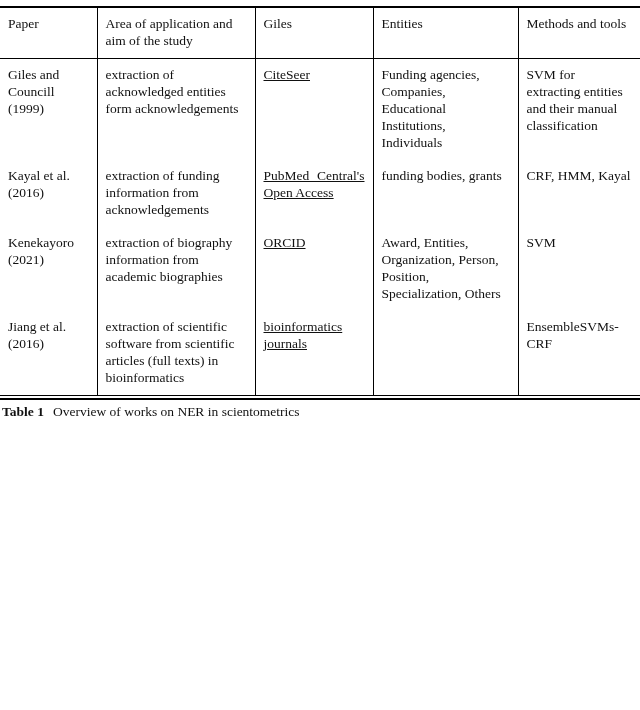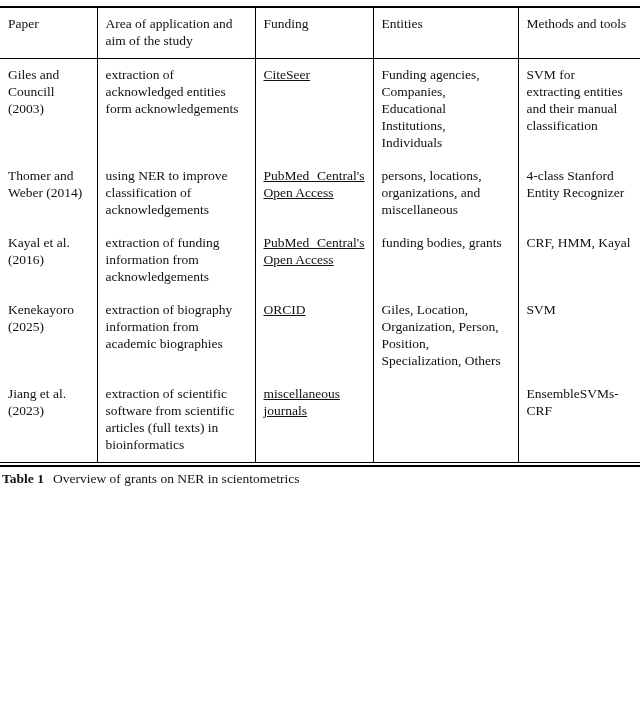--- a/index.html
+++ b/index.html
@@ -79,63 +79,56 @@
       <col style="width:97px">
       <col style="width:158px">
       <col style="width:118px">
       <col style="width:145px">
       <col style="width:122px">
     </colgroup>
     <thead>
       <tr>
         <th>Paper</th>
         <th>Area of application and aim of the study</th>
-        <th>Funding</th>
+        <th>Giles</th>
         <th>Entities</th>
         <th>Methods and tools</th>
       </tr>
     </thead>
     <tbody>
         <tr>
-    <td class="cell-paper">Giles and Councill (2003)</td>
+    <td class="cell-paper">Giles and Councill (1999)</td>
     <td class="cell-area">extraction of acknowledged entities form acknowledgements</td>
     <td class="cell-corpus">CiteSeer</td>
     <td class="cell-entities">Funding agencies, Companies, Educational Institutions, Individuals</td>
     <td class="cell-methods">SVM for extracting entities and their manual classification</td>
-  </tr>
-        <tr>
-    <td class="cell-paper">Thomer and Weber (2014)</td>
-    <td class="cell-area">using NER to improve classification of acknowledgements</td>
-    <td class="cell-corpus">PubMed Central's Open Access</td>
-    <td class="cell-entities">persons, locations, organizations, and miscellaneous</td>
-    <td class="cell-methods">4-class Stanford Entity Recognizer</td>
   </tr>
         <tr>
     <td class="cell-paper">Kayal et al. (2016)</td>
     <td class="cell-area">extraction of funding information from acknowledgements</td>
     <td class="cell-corpus">PubMed Central's Open Access</td>
     <td class="cell-entities">funding bodies, grants</td>
     <td class="cell-methods">CRF, HMM, Kayal</td>
   </tr>
         <tr>
-    <td class="cell-paper">Kenekayoro (2025)</td>
+    <td class="cell-paper">Kenekayoro (2021)</td>
     <td class="cell-area">extraction of biography information from academic biographies</td>
     <td class="cell-corpus">ORCID</td>
-    <td class="cell-entities">Giles, Location, Organization, Person, Position, Specialization, Others</td>
+    <td class="cell-entities">Award, Entities, Organization, Person, Position, Specialization, Others</td>
     <td class="cell-methods">SVM</td>
   </tr>
         <tr>
-    <td class="cell-paper">Jiang et al. (2023)</td>
+    <td class="cell-paper">Jiang et al. (2016)</td>
     <td class="cell-area">extraction of scientific software from scientific articles (full texts) in bioinformatics</td>
-    <td class="cell-corpus">miscellaneous journals</td>
+    <td class="cell-corpus">bioinformatics journals</td>
     <td class="cell-entities"></td>
     <td class="cell-methods">EnsembleSVMs-CRF</td>
   </tr>
       </tbody>
   </table>
 
   <div class="bottom-rule"></div>
 
   <div class="caption">
-    <span class="cap-label">Table 1</span><span>Overview of grants on NER in scientometrics</span>
+    <span class="cap-label">Table 1</span><span>Overview of works on NER in scientometrics</span>
   </div>
 
 </div>
 
 </body></html>

